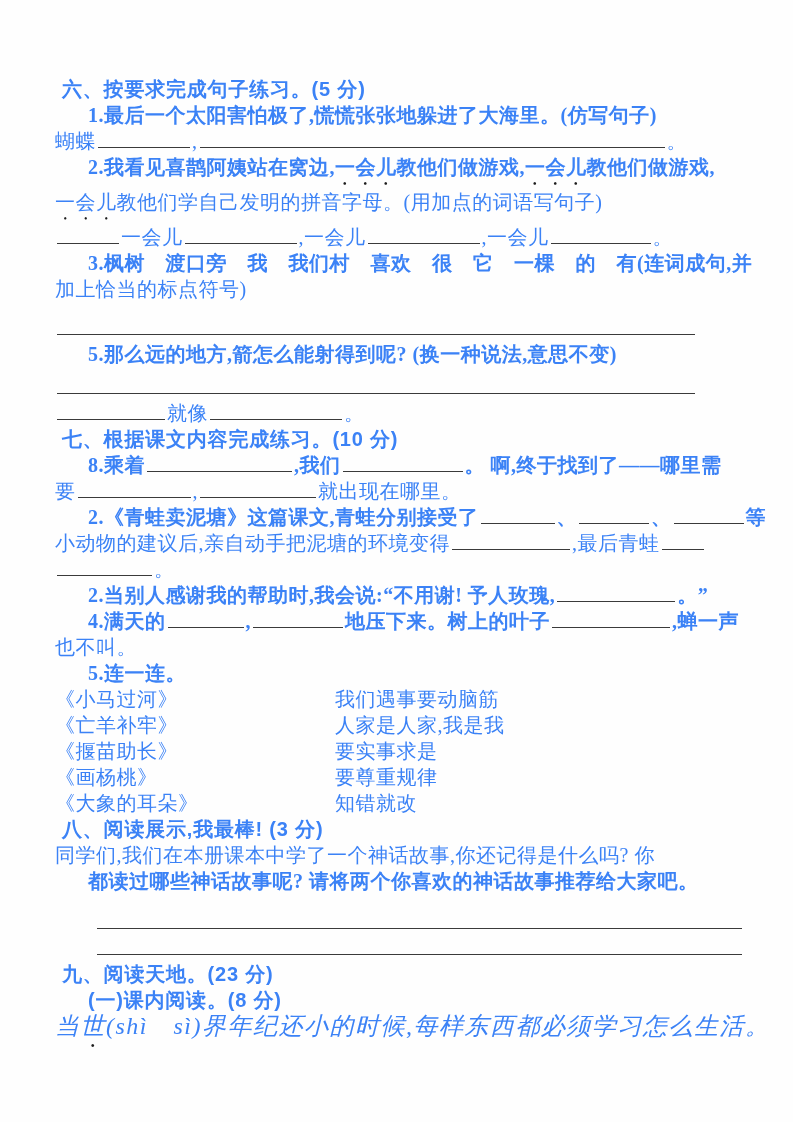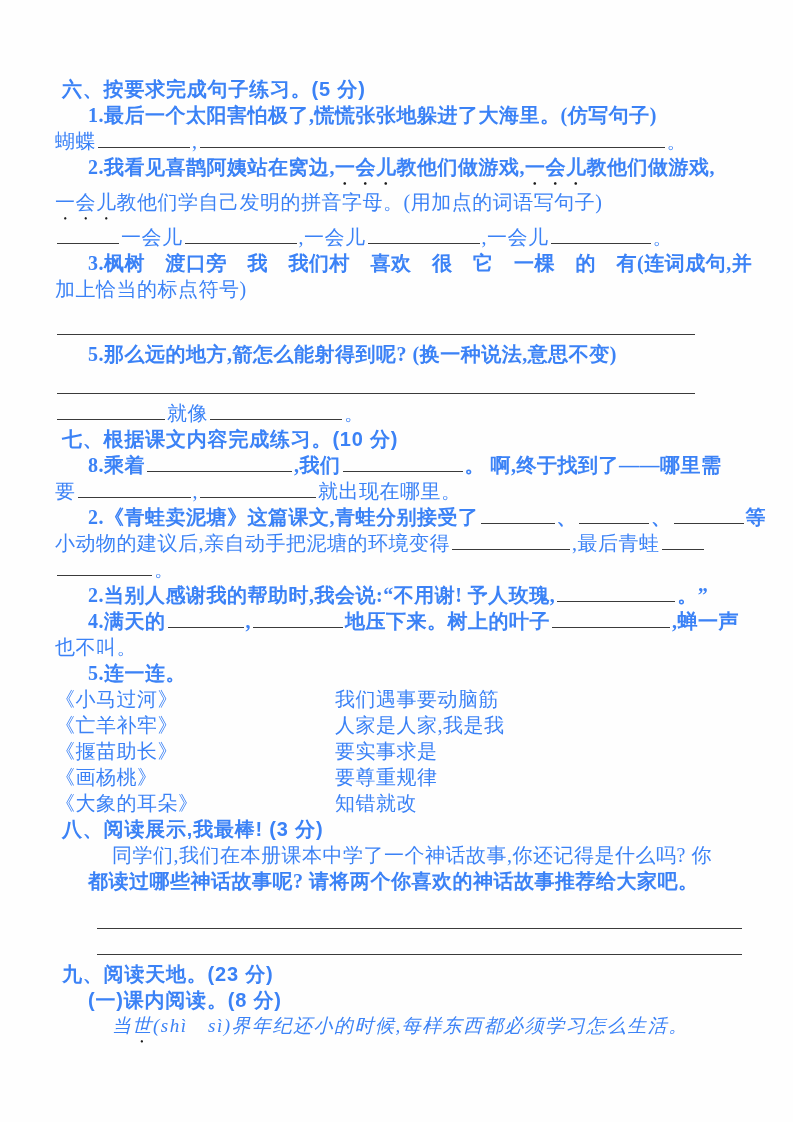--- a/index.html
+++ b/index.html
@@ -10,33 +10,33 @@
     font-family:"Liberation Serif","DejaVu Serif",serif;
     font-size:20px;color:#3b82f6;
     letter-spacing:0.5px;
     overflow:hidden;
   }
   .content{padding-top:76px;}
   .ln{line-height:26px;white-space:nowrap;}
   .pl-h{padding-left:62px;}   
   .pl-n{padding-left:88px;font-weight:bold;}   
   .pl-c{padding-left:55px;}  
-  .pl-i{padding-left:112px;}  
+  .pl-i{padding-left:55px;}  
   .pl-b{padding-left:95px;}   
   .hd{font-family:"Liberation Sans","DejaVu Sans",sans-serif;font-weight:600;letter-spacing:0.8px;}
   .blank{display:inline-block;border-bottom:1.6px solid #3a3a3a;height:5px;margin:0 2px;}
   .emph{
     -webkit-text-emphasis:filled dot #1d1d1d;
     -webkit-text-emphasis-position:under right;
     text-emphasis:filled dot #1d1d1d;
     text-emphasis-position:under right;
   }
   .match{display:flex;}
   .match .l{display:inline-block;width:280px;}
-  .kai{font-style:italic;font-size:19px;letter-spacing:1.5px;}
+  .kai{font-style:italic;font-size:24px;letter-spacing:1.5px;}
   .mt14{margin-top:13px;}
   .mt7{margin-top:7px;}
   .mt15{margin-top:15px;}
 </style>
 </head>
 <body>
 
 <div class="page">
   <div class="content">
 

